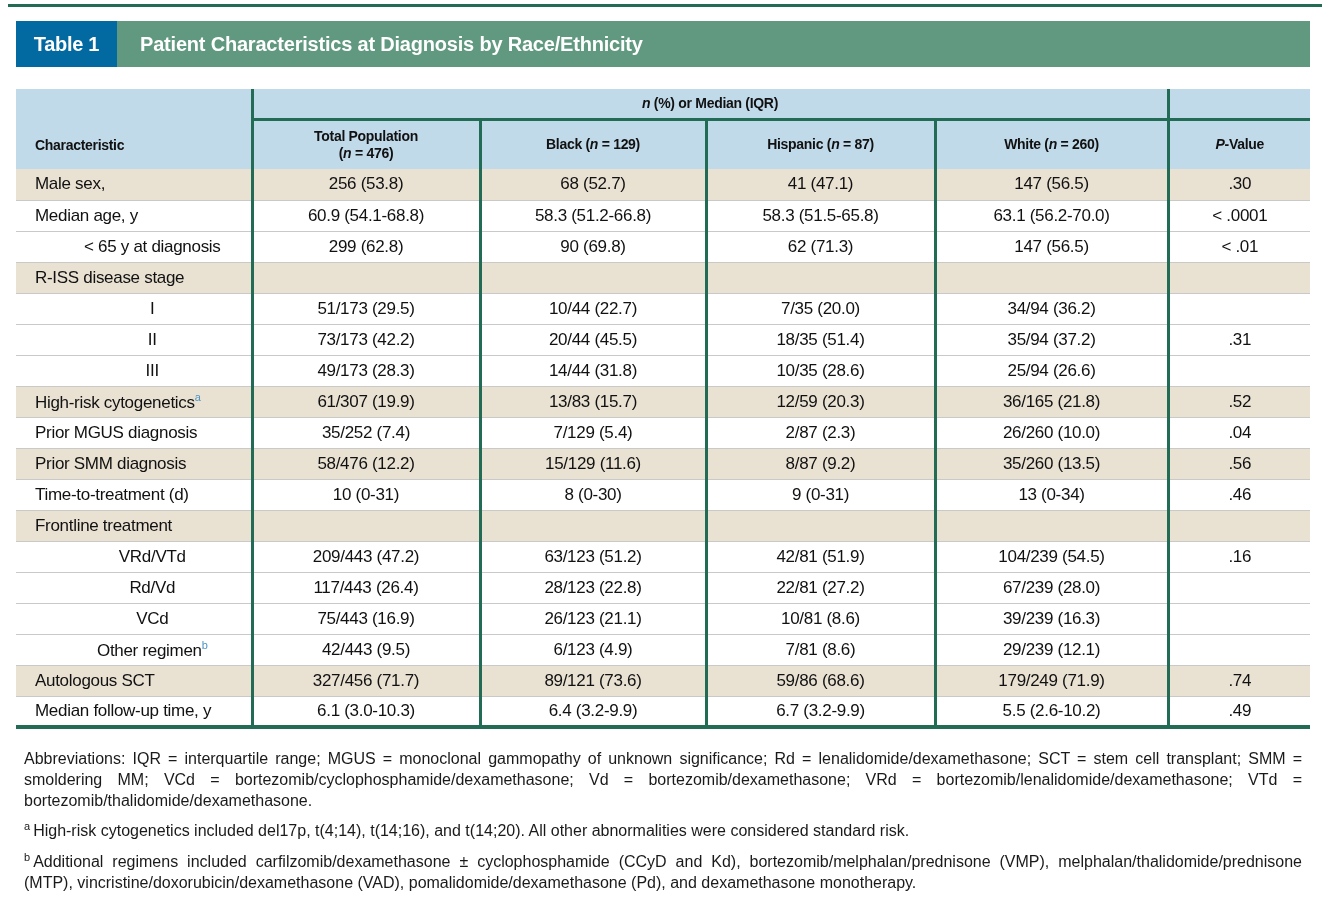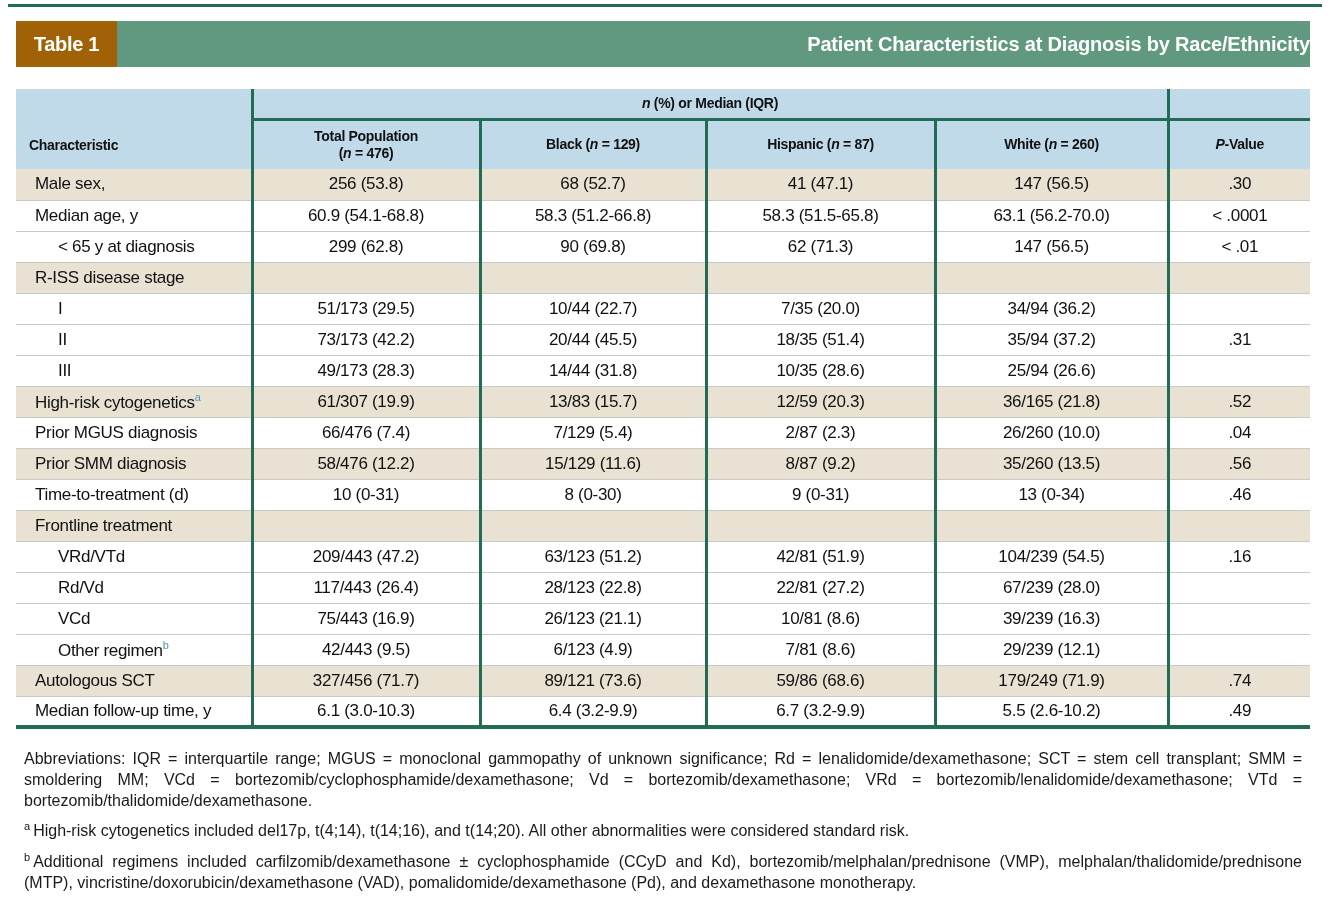--- a/index.html
+++ b/index.html
@@ -9,53 +9,53 @@
     background:#ffffff;
     font-family:"Liberation Sans","DejaVu Sans",sans-serif;
     color:#111;
   }
   .page { position:relative; width:1330px; height:916px; overflow:hidden; background:#fff; }
 
   .top-rule { margin:4px 8px 0 8px; height:3px; background:#226b55; }
 
   .titlebar { display:flex; margin:14px 20px 0 16px; height:46px; }
   .title-tag {
-    width:101px; background:#a16207; color:#fff;
+    width:101px; background:#0369a1; color:#fff;
     font-weight:bold; font-size:20px; letter-spacing:-0.3px;
     display:flex; align-items:center; justify-content:center;
   }
   .title-main {
     flex:1; background:#60997f; color:#fff;
     font-weight:bold; font-size:20px; letter-spacing:-0.2px;
-    display:flex; align-items:center; padding-left:23px;justify-content:flex-end;
+    display:flex; align-items:center; padding-left:23px;
   }
 
   .table-wrap { margin:22px 20px 0 16px; }
   table {
     width:1294px; table-layout:fixed; border-collapse:collapse;
     border-bottom:4px solid #226b55;
   }
   th, td { padding:0 4px; letter-spacing:-0.3px; }
 
   thead th { background:#c1daea; font-weight:bold; font-size:14px; }
   .span-head { height:30px; vertical-align:middle; text-align:center;
                border-right:3px solid #226b55; border-bottom:3px solid #226b55; }
   .p-top { border-bottom:3px solid #226b55; }
-  .char-head { text-align:left; padding-left:13px; vertical-align:bottom; padding-bottom:16px;
+  .char-head { text-align:left; padding-left:19px; vertical-align:bottom; padding-bottom:16px;
                border-right:3px solid #226b55; }
   .colrow th { height:50px; vertical-align:middle; text-align:center; line-height:1.18; }
   .colrow th.v { border-right:3px solid #226b55; }
 
   tbody td { height:31px; font-size:17px; text-align:center; vertical-align:middle; background:#fff; }
   tbody td:not(:last-child) { border-right:3px solid #226b55; }
   tbody tr { border-top:1px solid #c9c9c9; }
   tbody tr:first-child { border-top:none; }
   tbody tr.shade td { background:#e9e2d3; }
   td.lab { text-align:left; padding-left:19px; }
-  td.lab.ind { padding-left:42px; }
+  td.lab.ind { padding-left:42px;text-align:center; }
 
   sup.bluesup { color:#4e94c6; font-size:11px; }
   i { font-style:italic; }
 
   .footnotes { margin:19px 20px 0 16px; font-size:16px; line-height:1.32; color:#1a1a1a; }
   .footnotes p { margin:8px; text-align:justify; }
   .footnotes sup { font-size:11px; margin-right:3px; color:#1a1a1a; }
 </style>
 </head>
 <body>
@@ -172,21 +172,21 @@
           <tr class="shade">
             <td class="lab">High-risk cytogenetics<sup class="bluesup">a</sup></td>
             <td>61/307 (19.9)</td>
             <td>13/83 (15.7)</td>
             <td>12/59 (20.3)</td>
             <td>36/165 (21.8)</td>
             <td>.52</td>
           </tr>
           <tr>
             <td class="lab">Prior MGUS diagnosis</td>
-            <td>66/476 (7.4)</td>
+            <td>35/252 (7.4)</td>
             <td>7/129 (5.4)</td>
             <td>2/87 (2.3)</td>
             <td>26/260 (10.0)</td>
             <td>.04</td>
           </tr>
           <tr class="shade">
             <td class="lab">Prior SMM diagnosis</td>
             <td>58/476 (12.2)</td>
             <td>15/129 (11.6)</td>
             <td>8/87 (9.2)</td>

